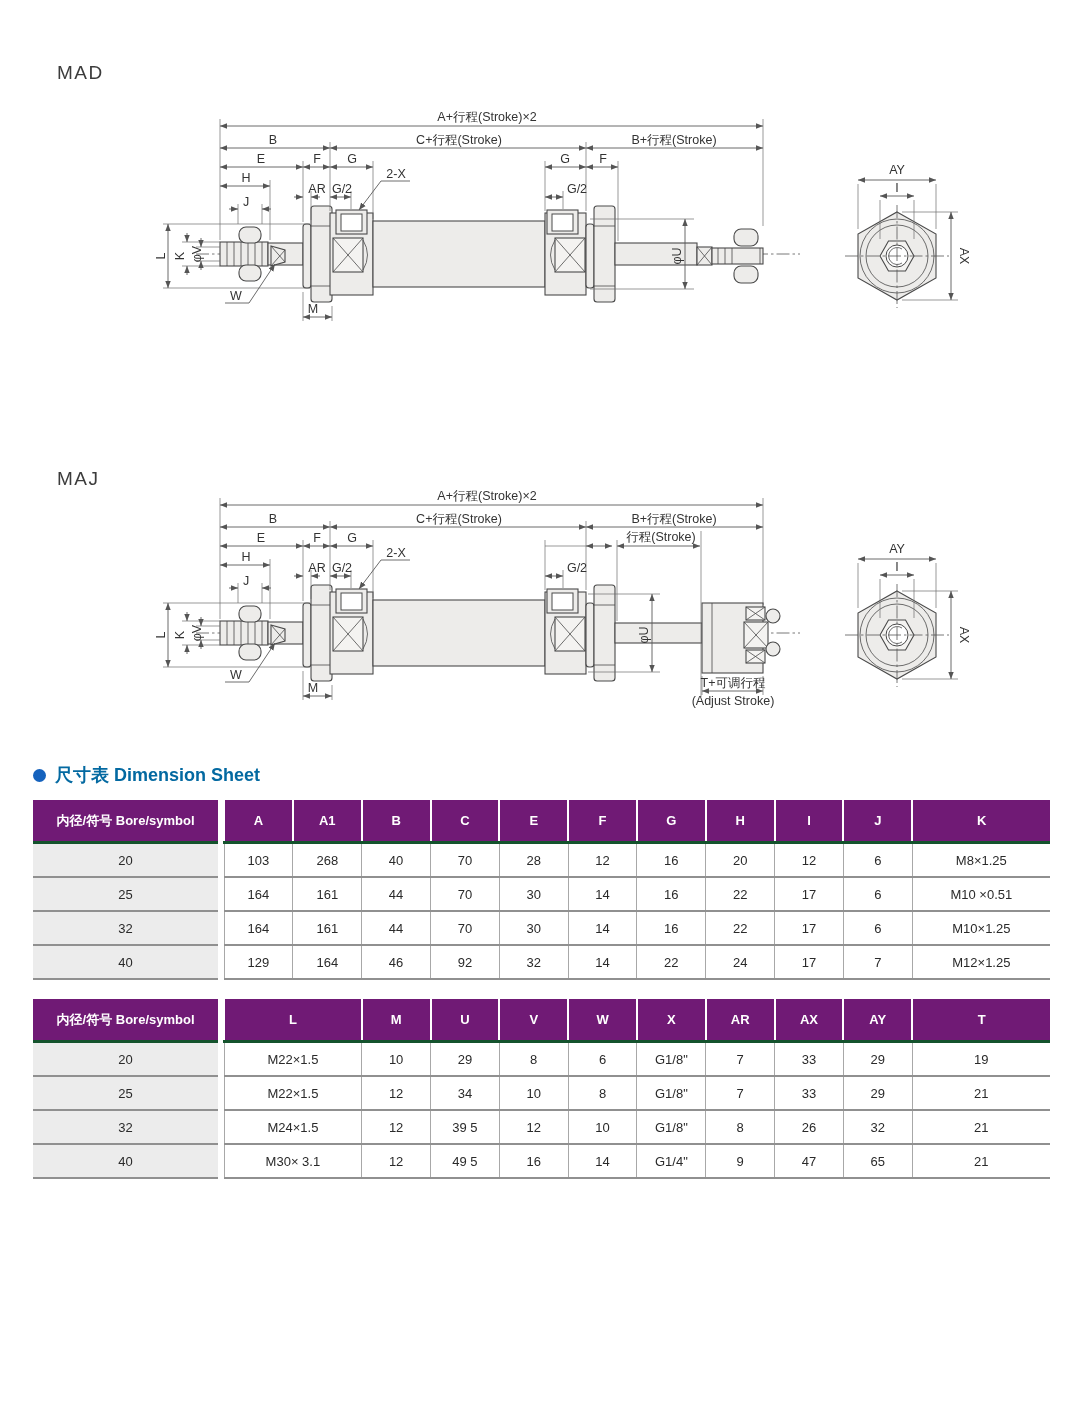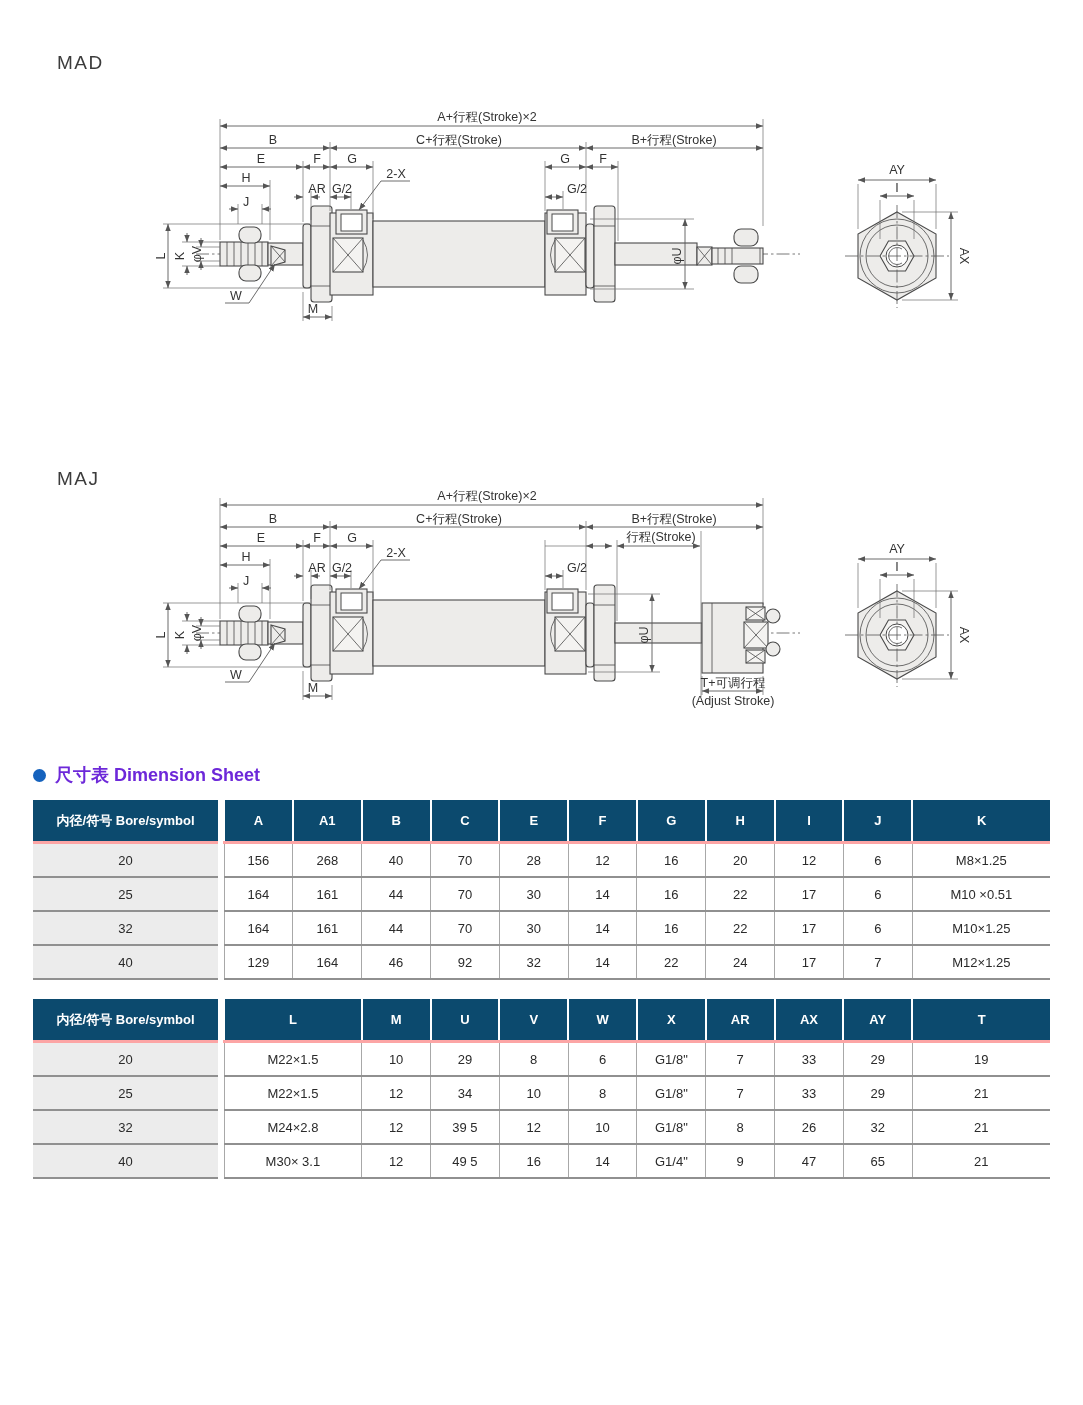--- a/index.html
+++ b/index.html
@@ -10,40 +10,40 @@
   .part{fill:#edecea;stroke:#4a4a4a;stroke-width:1.1;}
   .white{fill:#fff;stroke:#4a4a4a;stroke-width:1;}
   .xbox{fill:#f4f3f1;stroke:#4a4a4a;stroke-width:1.1;}
   .thin{fill:none;stroke:#4a4a4a;stroke-width:0.8;}
   .dim{stroke:#5a5a5a;stroke-width:0.9;fill:none;}
   .ext{stroke:#6e6e6e;stroke-width:0.7;fill:none;}
   .cl{stroke:#555;stroke-width:0.8;stroke-dasharray:13 3 2.5 3;fill:none;}
   text.dl{font-size:12.5px;font-family:"Liberation Sans",sans-serif;fill:#333;text-anchor:middle;}
   .sheet-head{position:absolute;left:33px;top:763px;display:flex;align-items:center;}
   .bullet{width:13px;height:13px;border-radius:50%;background:#1562bd;margin-right:9px;}
-  .sheet-head span{font-size:18px;color:#6d28d9;font-weight:600;}
+  .sheet-head span{font-size:18px;color:#0369a1;font-weight:600;}
   table.dims{position:absolute;left:33px;border-collapse:collapse;table-layout:fixed;width:1017px;
              font-size:13px;color:#2a2a2a;}
-  table.dims th{background:#0c4a6e;color:#fff;font-weight:600;height:39px;
-                border-left:2px solid #fff;border-bottom:3px solid #fca5a5;font-size:13px;}
+  table.dims th{background:#701a75;color:#fff;font-weight:600;height:39px;
+                border-left:2px solid #fff;border-bottom:3px solid #14532d;font-size:13px;}
   table.dims th.c0{border-left:none;}
   table.dims th.gap,table.dims td.gap{background:#fff;border:none;padding:0;}
   table.dims td{height:30px;text-align:center;border-top:2px solid #909090;border-left:1px solid #a8a8a8;background:#fff;}
   table.dims td.c0{background:#ececec;border-left:none;}
   table.dims tr:last-child td{border-bottom:2px solid #909090;}
   table.dims tr:last-child td.gap{border-bottom:none;}
   table.dims td.gap{border-top:none;}
   table.dims th{text-align:center;}
 </style>
 </head>
 <body>
 
 <div class="page">
 
-  <div class="sec-title" style="top:52px">MAD</div>
+  <div class="sec-title" style="top:62px">MAD</div>
 
   <svg class="draw" style="top:105px" width="1083" height="235" viewBox="0 105 1083 235">
     <defs>
       <marker id="arr" viewBox="0 0 10 10" refX="9" refY="5" markerWidth="9" markerHeight="9" orient="auto-start-reverse">
         <path d="M0,1.5 L9,5 L0,8.5 z" fill="#555"></path>
       </marker>
       <g id="cyl-left">
         <line class="cl" x1="196" y1="254" x2="800" y2="254"></line>
 
         <rect class="part" x="220" y="242" width="48" height="24"></rect>
@@ -271,21 +271,21 @@
         <th>H</th>
         <th>I</th>
         <th>J</th>
         <th colspan="2">K</th>
       </tr>
     </thead>
     <tbody>
       <tr>
         <td class="c0">20</td>
         <td class="gap"></td>
-        <td>156</td>
+        <td>103</td>
         <td>268</td>
         <td>40</td>
         <td>70</td>
         <td>28</td>
         <td>12</td>
         <td>16</td>
         <td>20</td>
         <td>12</td>
         <td>6</td>
         <td colspan="2">M8×1.25</td>
@@ -385,21 +385,21 @@
         <td>8</td>
         <td>G1/8"</td>
         <td>7</td>
         <td>33</td>
         <td>29</td>
         <td colspan="2">21</td>
       </tr>
       <tr>
         <td class="c0">32</td>
         <td class="gap"></td>
-        <td colspan="2">M24×2.8</td>
+        <td colspan="2">M24×1.5</td>
         <td>12</td>
         <td>39 5</td>
         <td>12</td>
         <td>10</td>
         <td>G1/8"</td>
         <td>8</td>
         <td>26</td>
         <td>32</td>
         <td colspan="2">21</td>
       </tr>

